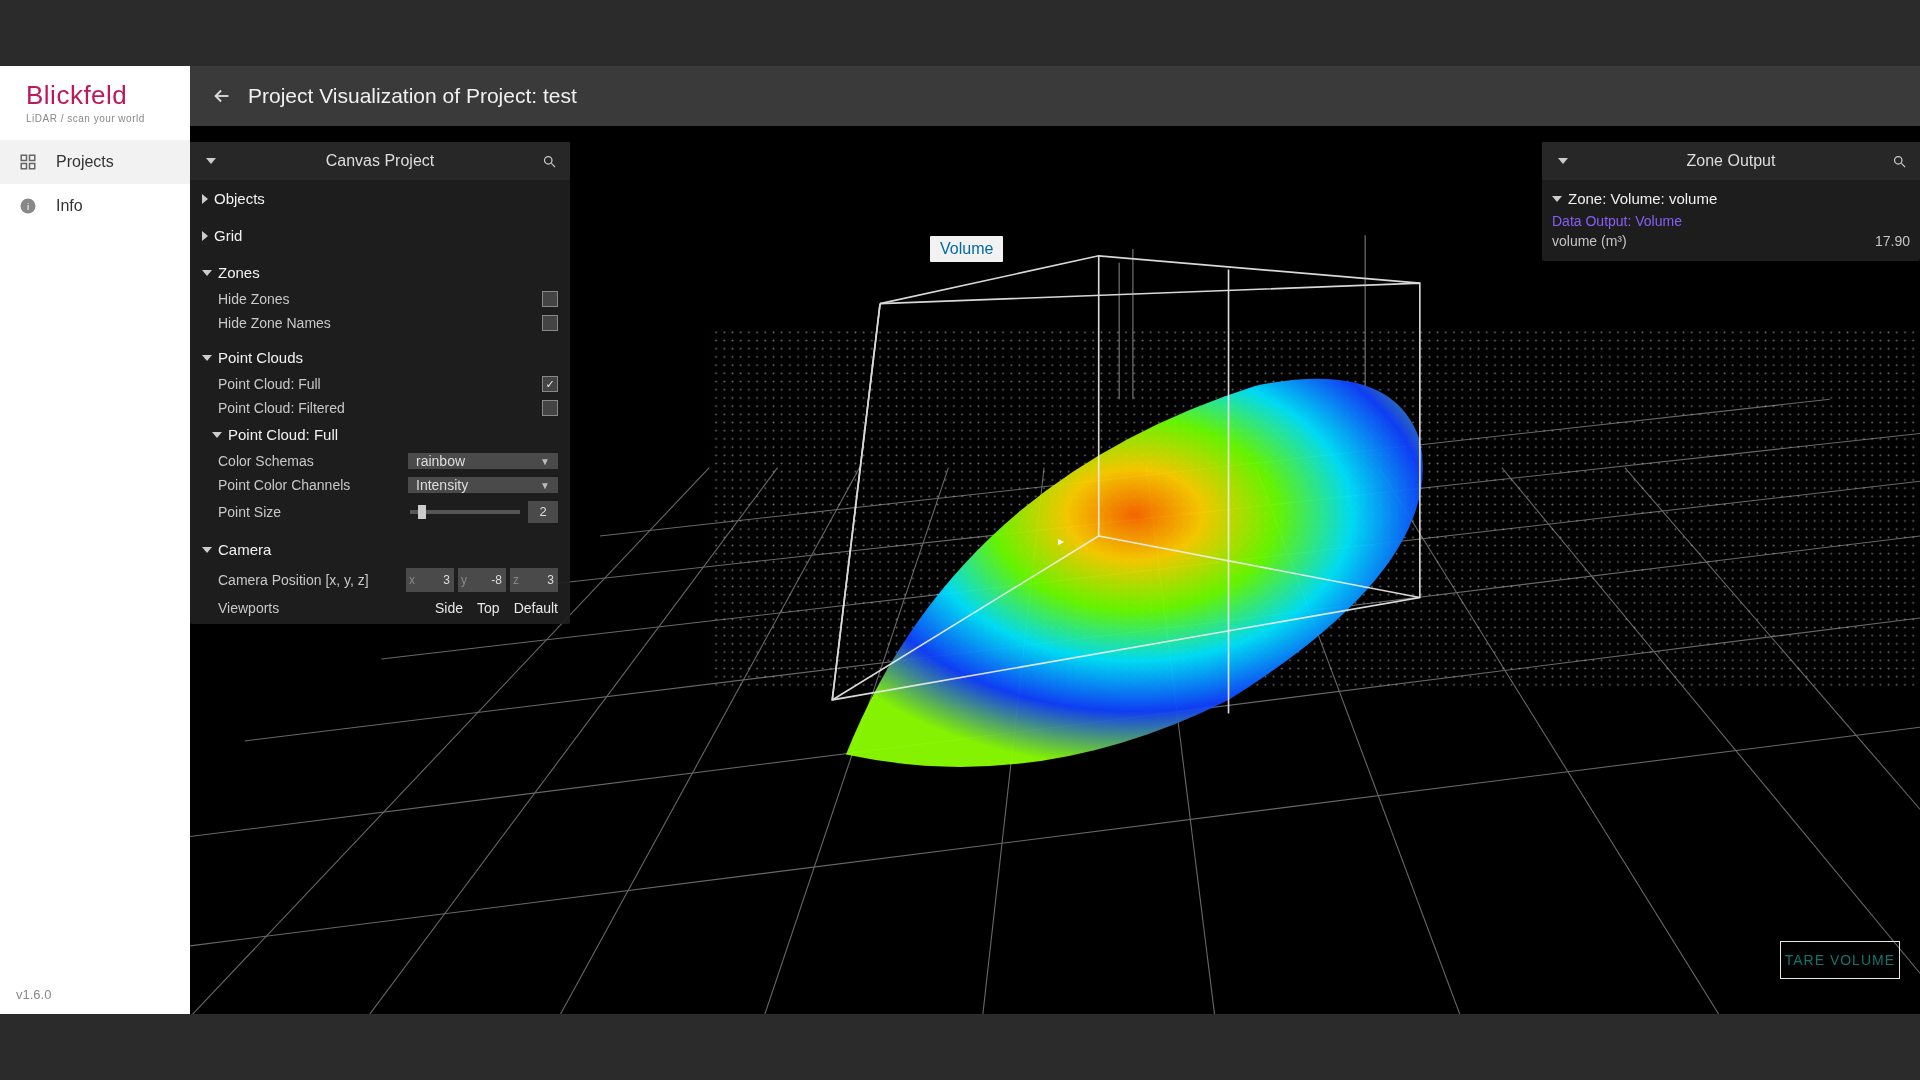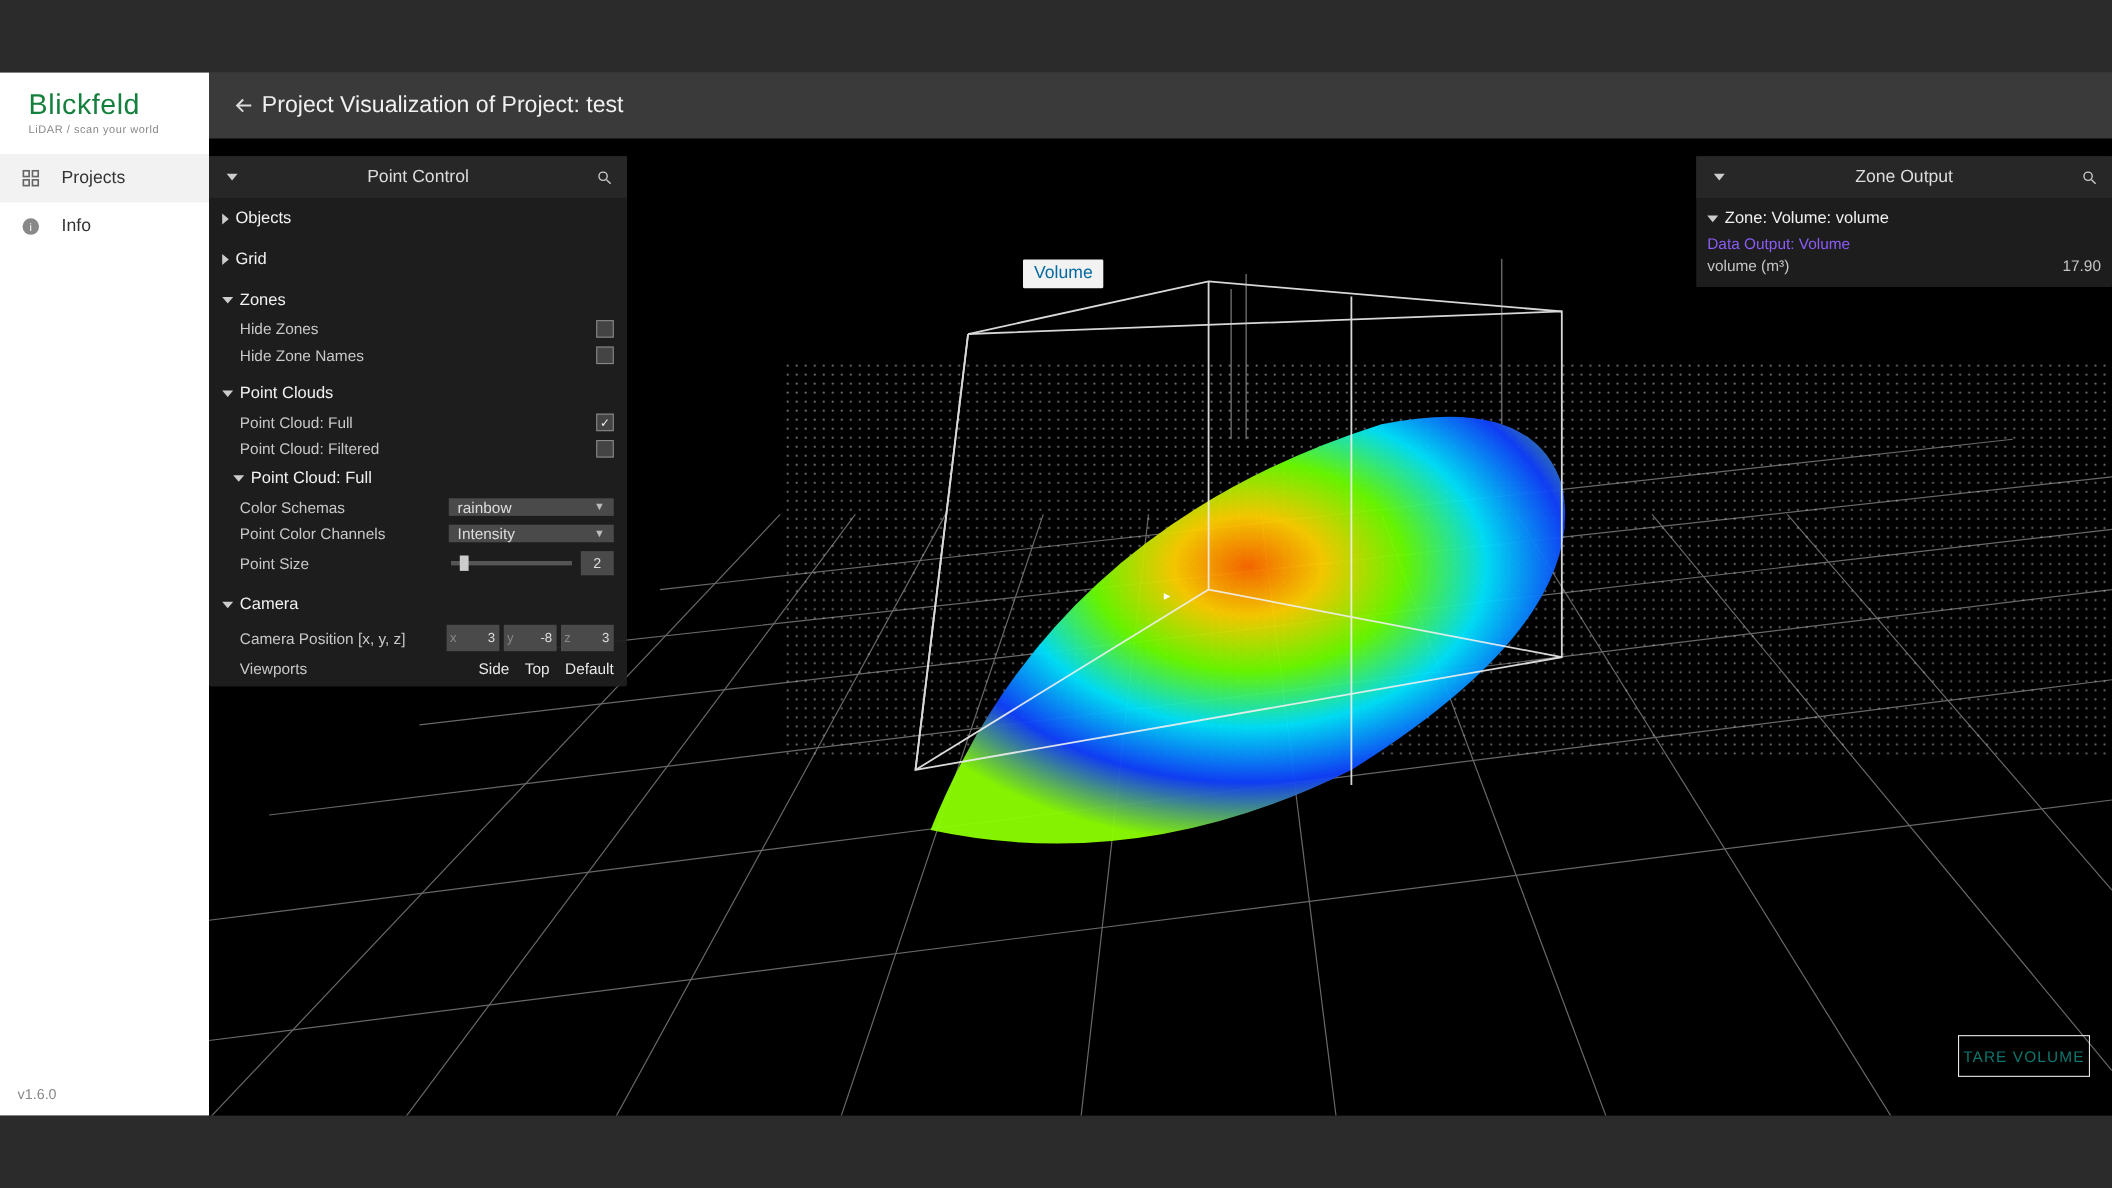--- a/index.html
+++ b/index.html
@@ -3,29 +3,29 @@
 <meta charset="utf-8">
 <style>
   * { box-sizing: border-box; margin: 0; padding: 0; }
   html, body { width: 100%; height: 100%; font-family: Arial, Helvetica, sans-serif; background: #3a3a3a; color: #ddd; overflow: hidden; }
   .frame { position: absolute; inset: 0; }
   .letterbox-top { position: absolute; top: 0; left: 0; right: 0; height: 66px; background: #2b2b2b; }
   .letterbox-bottom { position: absolute; bottom: 0; left: 0; right: 0; height: 66px; background: #2b2b2b; }
   .app { position: absolute; top: 66px; bottom: 66px; left: 0; right: 0; display: flex; }
   .sidebar { width: 190px; background: #fff; color: #333; display: flex; flex-direction: column; }
   .logo { padding: 14px 16px 6px 26px; }
-  .logo-main { font-size: 26px; letter-spacing: 0.5px; font-weight: 500; color: #15803d; }
+  .logo-main { font-size: 26px; letter-spacing: 0.5px; font-weight: 500; color: #be185d; }
   .logo-sub { font-size: 10px; color: #888; letter-spacing: 0.5px; margin-top: 2px; }
   .nav { margin-top: 10px; }
   .nav-item { display: flex; align-items: center; gap: 18px; padding: 12px 18px; cursor: pointer; font-size: 16px; }
   .nav-item.active { background: #f2f2f2; }
   .nav-icon { width: 20px; height: 20px; display: flex; align-items: center; justify-content: center; color: #666; }
   .version { margin-top: auto; padding: 12px 16px; color: #888; font-size: 13px; }
   .main { flex: 1; display: flex; flex-direction: column; background: #3a3a3a; min-width: 0; }
-  .topbar { height: 60px; background: #3a3a3a; display: flex; align-items: center; padding: 0 16px; gap: 0; }
+  .topbar { height: 60px; background: #3a3a3a; display: flex; align-items: center; padding: 0 16px; gap: 10px; }
   .back-btn { width: 32px; height: 32px; display: flex; align-items: center; justify-content: center; border-radius: 16px; cursor: pointer; color: #ddd; }
   .page-title { font-size: 21px; color: #f0f0f0; font-weight: 400; }
   .viewport-wrap { flex: 1; position: relative; background: #000; overflow: hidden; }
   .viewport-grid { position: absolute; inset: 0; }
   .panel { position: absolute; background: rgba(32,32,32,0.92); border-radius: 2px; font-size: 14px; }
   .panel-header { display: flex; align-items: center; justify-content: space-between; padding: 10px 12px; background: rgba(40,40,40,0.95); }
   .panel-header .ph-left, .panel-header .ph-right { width: 18px; height: 18px; cursor: pointer; color: #ccc; display:flex;align-items:center;justify-content:center;}
   .panel-title { flex: 1; text-align: center; font-size: 16px; }
   .canvas-panel { top: 16px; left: 0; width: 380px; }
   .zone-panel { top: 16px; right: 0; width: 378px; }
@@ -171,21 +171,21 @@
         <div class="volume-tag" style="left:740px; top:110px;">Volume</div>
         <div class="cursor-dot" style="left:868px; top:408px;">▸</div>
 
         <button class="tare-btn">TARE VOLUME</button>
 
         <div class="panel canvas-panel">
           <div class="panel-header">
             <span class="ph-left">
                 <span class="caret down"></span>
               </span>
-            <span class="panel-title">Point Control</span>
+            <span class="panel-title">Canvas Project</span>
             <span class="ph-right">
               <svg width="15" height="15" viewBox="0 0 24 24" fill="none" stroke="#ccc" stroke-width="2">
                   <circle cx="10" cy="10" r="6"></circle>
                   <line x1="15" y1="15" x2="21" y2="21"></line>
                 </svg>
             </span>
           </div>
 
           <div class="section">
             <div class="section-head">

